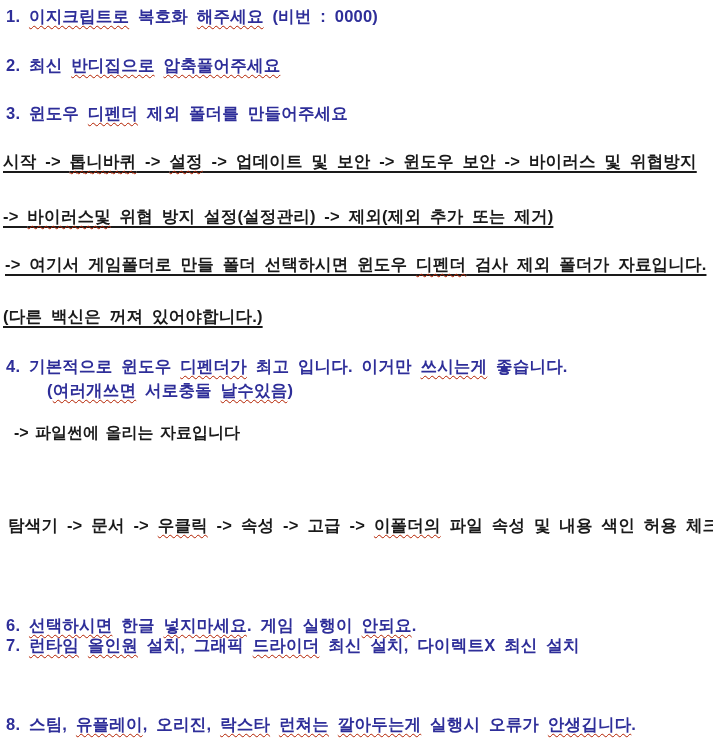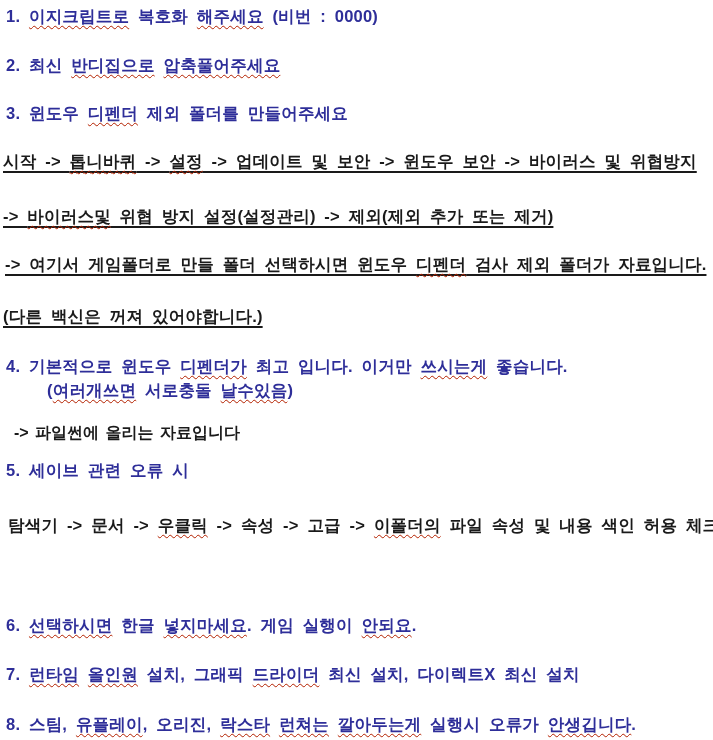--- a/index.html
+++ b/index.html
@@ -33,18 +33,17 @@
     <div class="line blue" style="top: 6px; left: 6px;"><span>1. </span><span class="sq">이지크립트로</span><span> 복호화 </span><span class="sq">해주세요</span><span> (비번 : 0000)</span></div>
     <div class="line blue" style="top: 55px; left: 6px; text-align: right;"><span>2. 최신 </span><span class="sq">반디집으로</span><span> </span><span class="sq">압축풀어주세요</span></div>
     <div class="line blue" style="top: 103px; left: 6px;"><span>3. 윈도우 </span><span class="sq">디펜더</span><span> 제외 폴더를 만들어주세요</span></div>
     <div class="line black ul" style="top: 151px; left: 3px;"><span>시작 -&gt; </span><span class="sq">톱니바퀴</span><span> -&gt; </span><span class="sq">설정</span><span> -&gt; 업데이트 및 보안 -&gt; 윈도우 보안 -&gt; 바이러스 및 위협방지</span></div>
     <div class="line black ul" style="top: 206px; left: 3px;"><span>-&gt; </span><span class="sq">바이러스및</span><span> 위협 방지 설정(설정관리) -&gt; 제외(제외 추가 또는 제거)</span></div>
     <div class="line black ul" style="top: 254px; left: 5px;"><span>-&gt; 여기서 게임폴더로 만들 폴더 선택하시면 윈도우 </span><span class="sq">디펜더</span><span> 검사 제외 폴더가 자료입니다.</span></div>
     <div class="line black ul" style="top: 295px; left: 3px; margin-top: 11px;"><span>(다른 백신은 꺼져 있어야합니다.)</span></div>
     <div class="line blue" style="top: 356px; left: 6px;"><span>4. 기본적으로 윈도우 </span><span class="sq">디펜더가</span><span> 최고 입니다. 이거만 </span><span class="sq">쓰시는게</span><span> 좋습니다.</span></div>
     <div class="line blue" style="top: 380px; left: 8px; margin-left: 39px;"><span>(</span><span class="sq">여러개쓰면</span><span> 서로충돌 </span><span class="sq">날수있음</span><span>)</span></div>
     <div class="line black alt" style="top: 423px; left: 14px;"><span>-&gt; 파일썬에 올리는 자료입니다</span></div>
-    <div class="line blue" style="top: 460px; left: 6px;"><span>5. 세이브 관련 오류 시</span></div>
     <div class="line black" style="top: 515px; left: 8px;"><span>탐색기 -&gt; 문서 -&gt; </span><span class="sq">우클릭</span><span> -&gt; 속성 -&gt; 고급 -&gt; </span><span class="sq">이폴더의</span><span> 파일 속성 및 내용 색인 허용 체크</span></div>
     <div class="line blue" style="top: 615px; left: 6px;"><span>6. </span><span class="sq">선택하시면</span><span> 한글 </span><span class="sq">넣지마세요</span><span>. 게임 실행이 </span><span class="sq">안되요</span><span>.</span></div>
-    <div class="line blue" style="top: 664px; left: 6px;"><span>7. </span><span class="sq">런타임</span><span> </span><span class="sq">올인원</span><span> 설치, 그래픽 </span><span class="sq">드라이더</span><span> 최신 설치, 다이렉트X 최신 설치</span></div>
+    <div class="line blue" style="top: 635px; left: 6px;"><span>7. </span><span class="sq">런타임</span><span> </span><span class="sq">올인원</span><span> 설치, 그래픽 </span><span class="sq">드라이더</span><span> 최신 설치, 다이렉트X 최신 설치</span></div>
     <div class="line blue" style="top: 714px; left: 6px;"><span>8. 스팀, </span><span class="sq">유플레이</span><span>, 오리진, </span><span class="sq">락스타</span><span> </span><span class="sq">런쳐는</span><span> </span><span class="sq">깔아두는게</span><span> 실행시 오류가 </span><span class="sq">안생깁니다</span><span>.</span></div>
   </div>
 
 </body></html>

